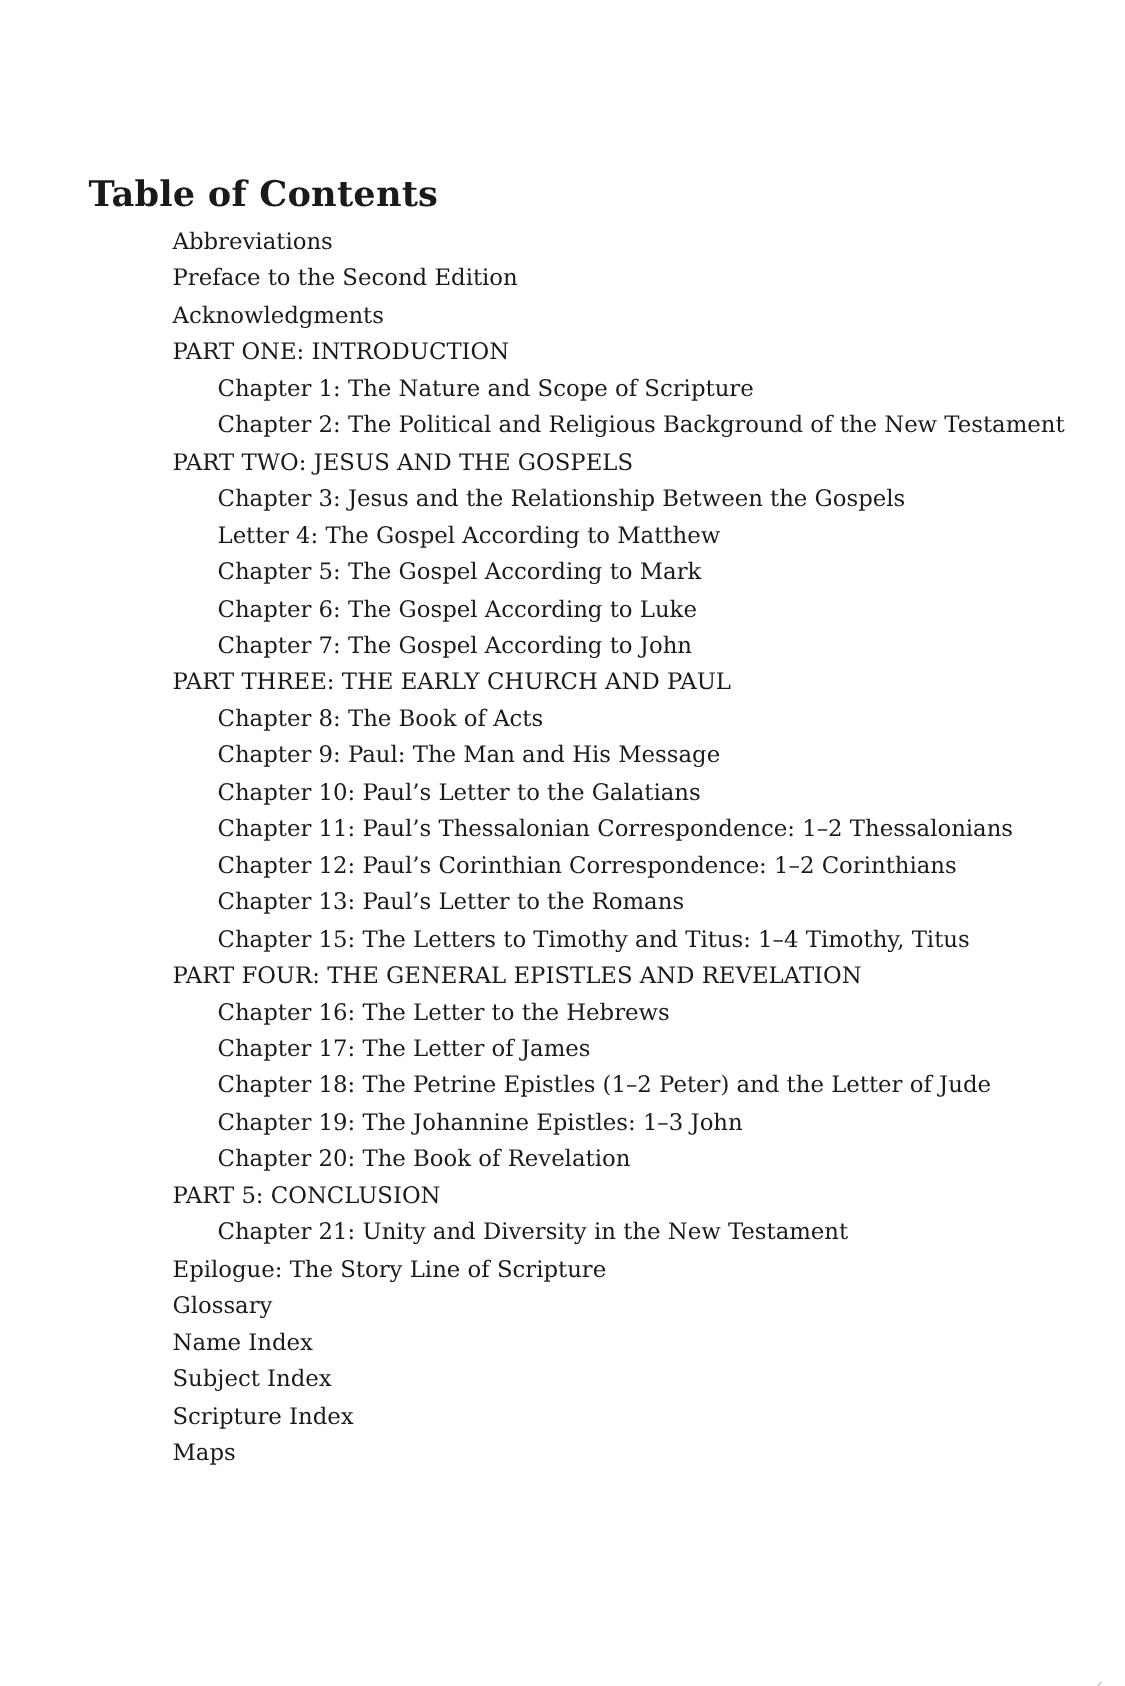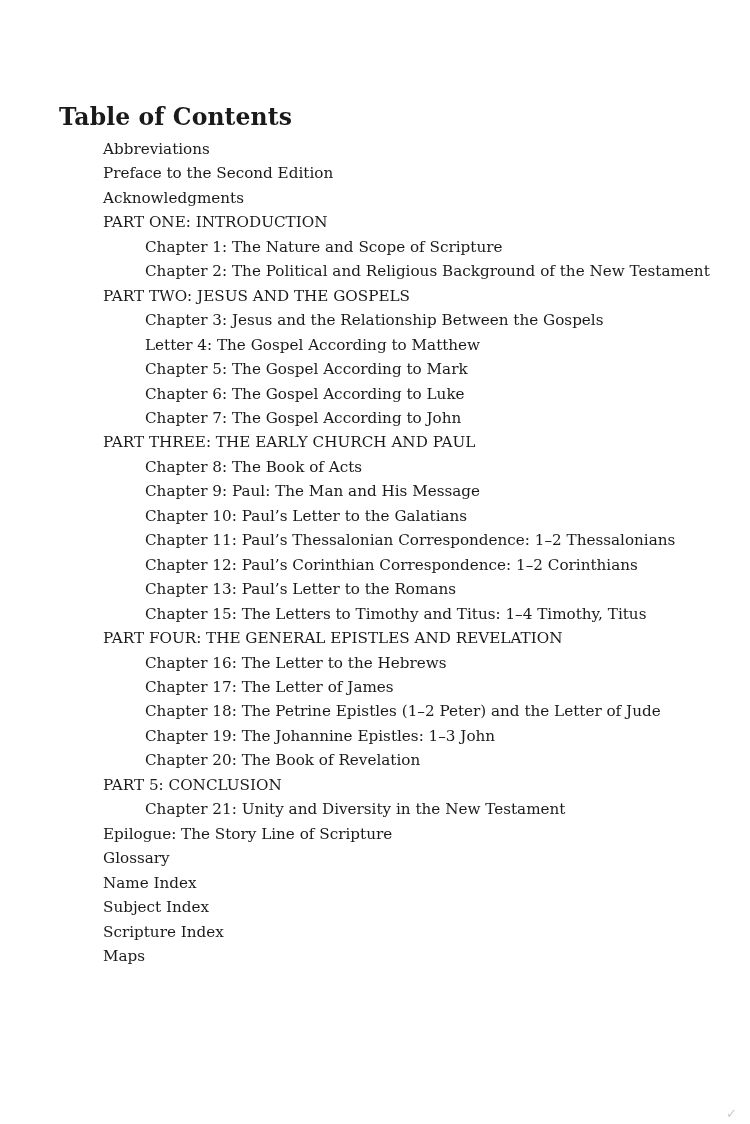--- a/index.html
+++ b/index.html
@@ -11,21 +11,21 @@
     width: 750px;
     height: 1124px;
     position: relative;
     font-family: "DejaVu Serif", "Liberation Serif", serif;
     color: #1a1a1a;
     overflow: hidden;
   }
 
   .page {
     position: absolute;
-    top: 4px; left: 0;
+    top: 16px; left: 0;
     width: 750px;
     height: 930px;
   }
 
   .toc-title {
     position: absolute;
     left: 59px;
     top: 83px;
     font-size: 23.5px;
     font-weight: bold;
@@ -46,21 +46,21 @@
     line-height: 24.45px;
     margin: 0;
     padding: 0;
     text-align: left;
     white-space: nowrap;
   }
 
   .entry.front,
   .entry.part,
   .entry.back {
-    margin-left: 4px;
+    margin-left: 16px;
   }
 
   .entry.chapter {
     margin-left: 46px;
   }
 
   
   .entry.chapter.wrap {
     white-space: normal;
     text-align: justify;

